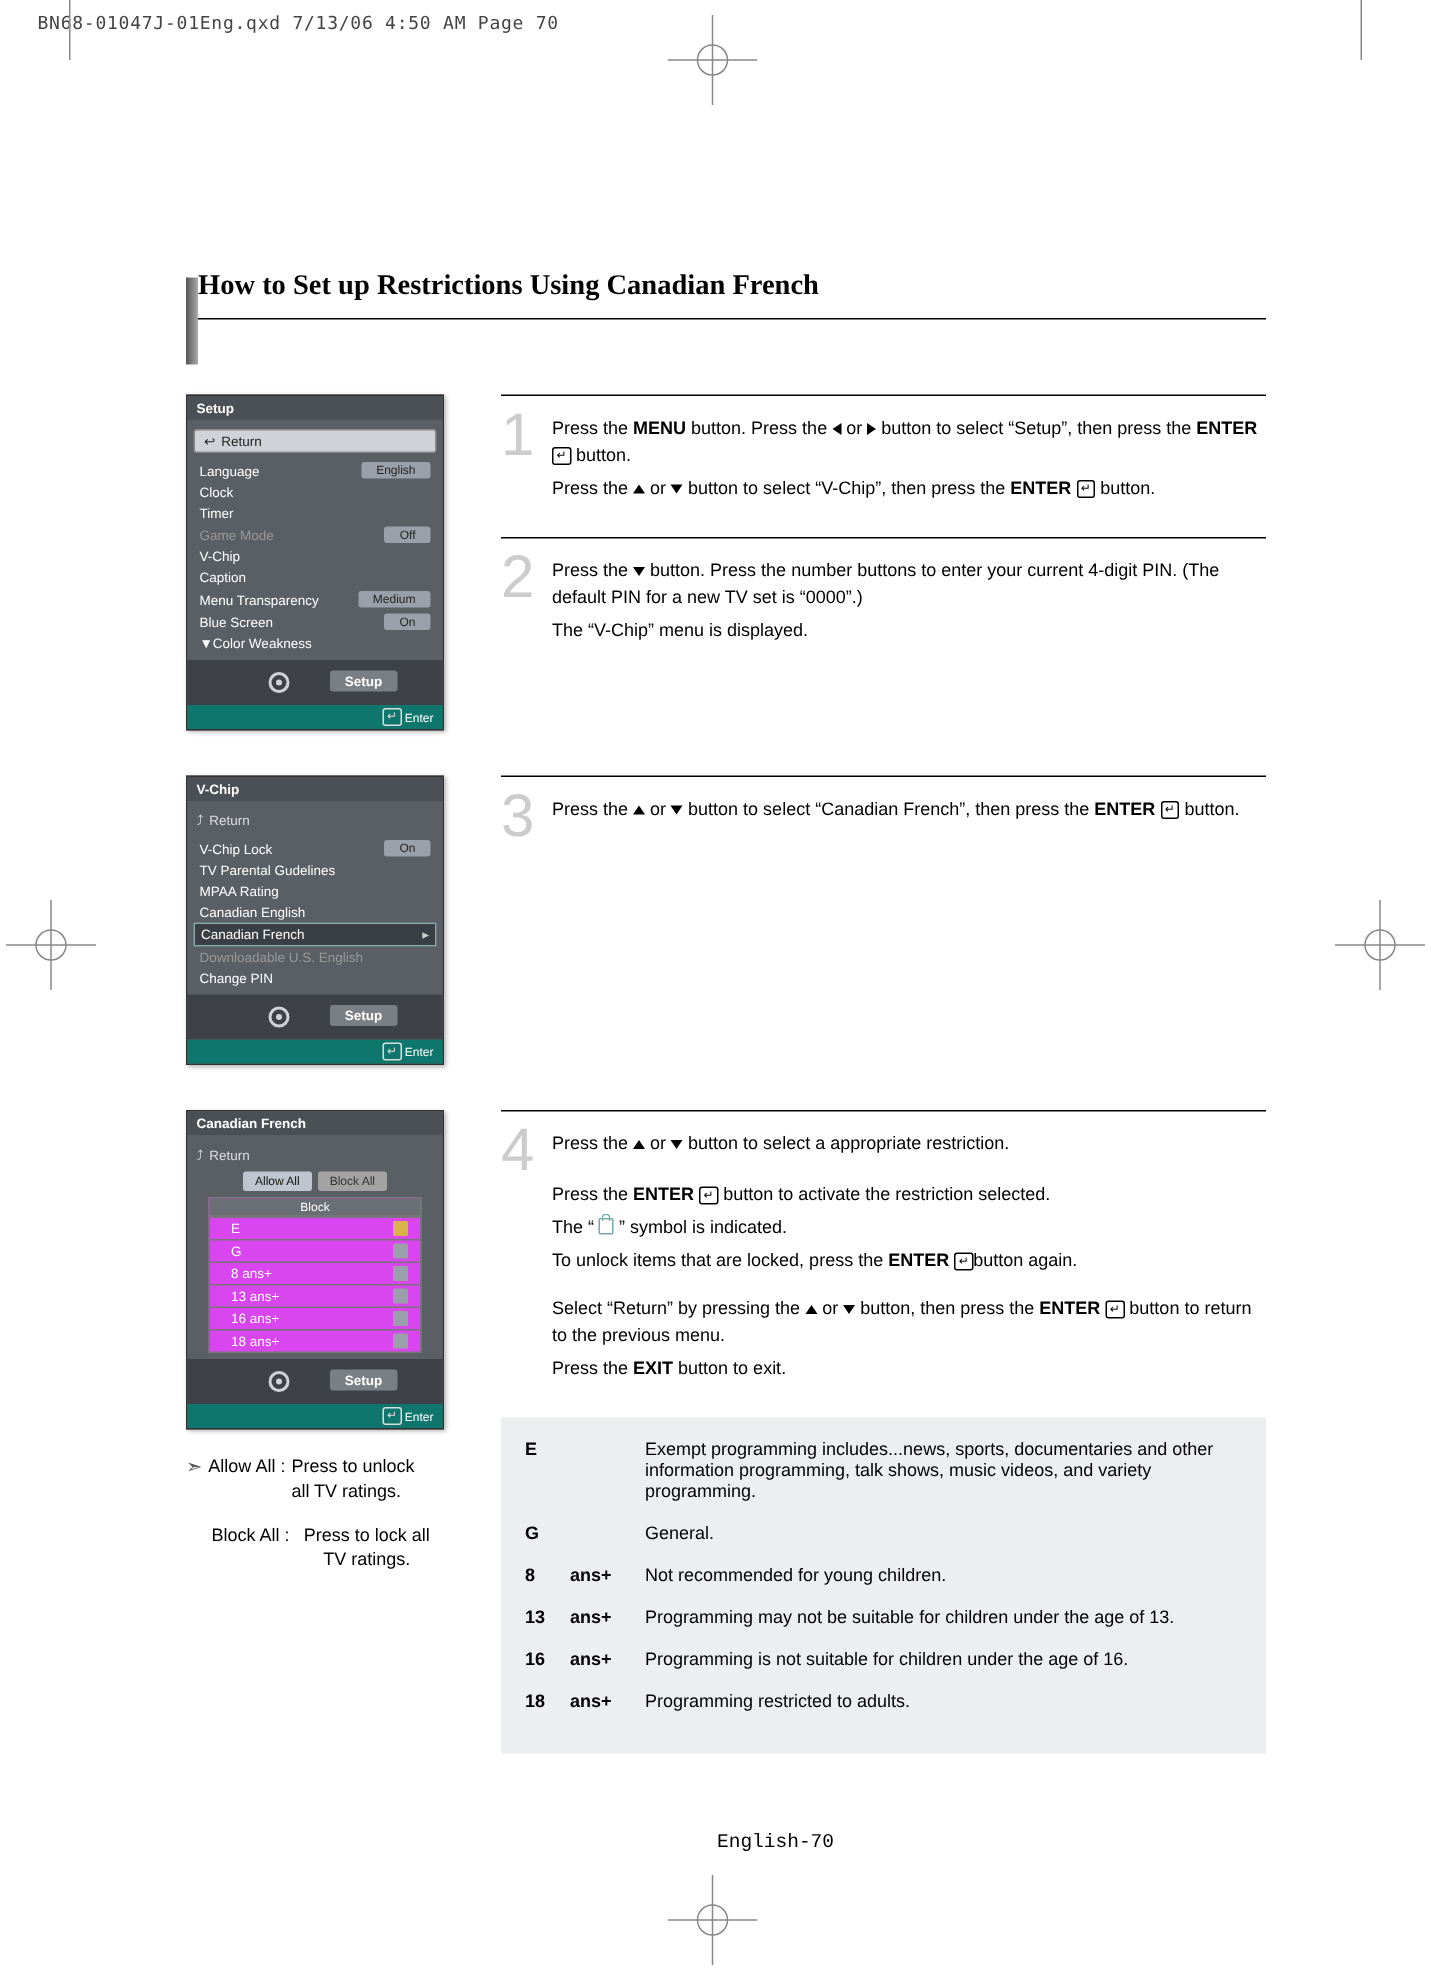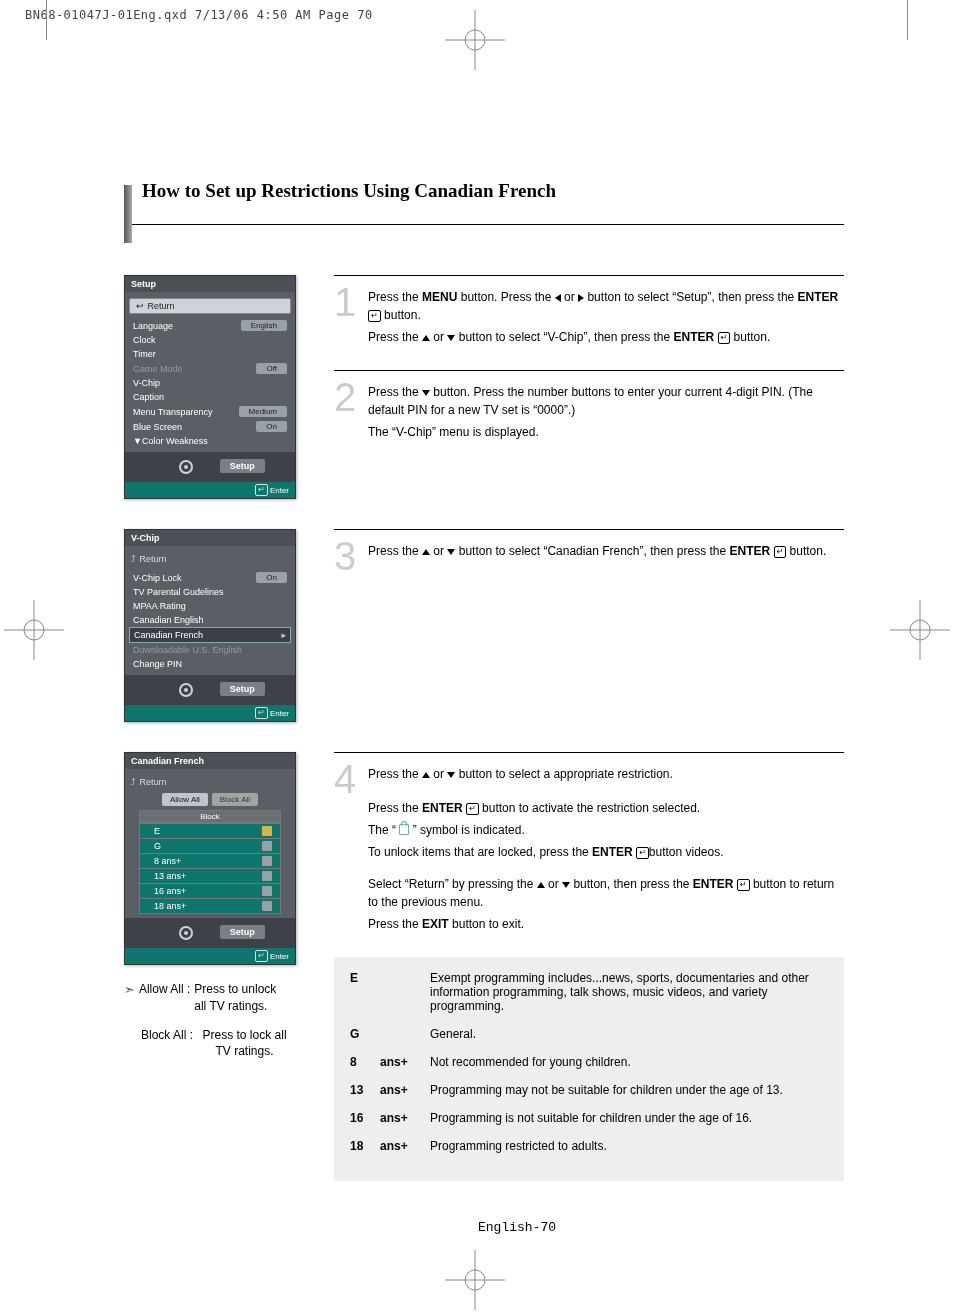--- a/index.html
+++ b/index.html
@@ -54,23 +54,22 @@
   }
   .page {
     position: absolute;
     top: 180px;
     left: 124px;
     width: 720px;
   }
   .section-title-bar {
     display: flex;
     align-items: center;
-    gap: 10px;
     border-bottom: 1px solid #000;
-    padding-bottom: 22px;
+    padding-bottom: 10px;
     margin-bottom: 50px;
   }
   .section-bar-accent {
     width: 8px;
     height: 58px;
     background: linear-gradient(to right, #555, #aaa);
     margin-top: -4px;
     margin-bottom: -50px;
   }
   .section-title {
@@ -212,21 +211,21 @@
   }
   .pill {
     background: #a3a3a3;
     color: #333;
     font-size: 8px;
     padding: 2px 8px;
     border-radius: 2px;
   }
   .pill.sel { background: #bfc5cf; color:#111; }
   .ratings-box {
-    background: #0f766e;
+    background: #d946ef;
     border: 1px solid #777;
     margin: 0 10px;
   }
   .lock-icon {
     width: 10px; height: 10px;
     background: #9aa0aa;
     border-radius: 1px;
     display: inline-block;
   }
   .lock-icon.open { background: #d9b24a; }
@@ -545,21 +544,21 @@
         <div class="step-num">4</div>
         <div class="step-text">
           <p>
             <span>Press the </span><span class="tri tri-u"></span><span> or </span>
             <span class="tri tri-d"></span><span> button to select a appropriate restriction.</span>
           </p>
           <p style="margin-top:16px;">
             <span>Press the </span><span class="b">ENTER</span> <span class="enter-sym">↵</span><span> button to activate the restriction selected.</span>
           </p>
           <p><span>The “ </span><span class="cf-lock-sym"></span><span> ” symbol is indicated.</span></p>
-          <p><span>To unlock items that are locked, press the </span><span class="b">ENTER</span> <span class="enter-sym">↵</span><span>button videos.</span></p>
+          <p><span>To unlock items that are locked, press the </span><span class="b">ENTER</span> <span class="enter-sym">↵</span><span>button again.</span></p>
           <p style="margin-top:14px;">
             <span>Select “Return” by pressing the </span><span class="tri tri-u"></span><span> or </span>
             <span class="tri tri-d"></span><span> button, then press the </span>
             <span class="b">ENTER</span> <span class="enter-sym">↵</span><span> button to return to the previous menu.</span>
           </p>
           <p><span>Press the </span><span class="b">EXIT</span><span> button to exit.</span></p>
         </div>
       </div>
 
       <div class="ratings-table" id="ratings-table">

